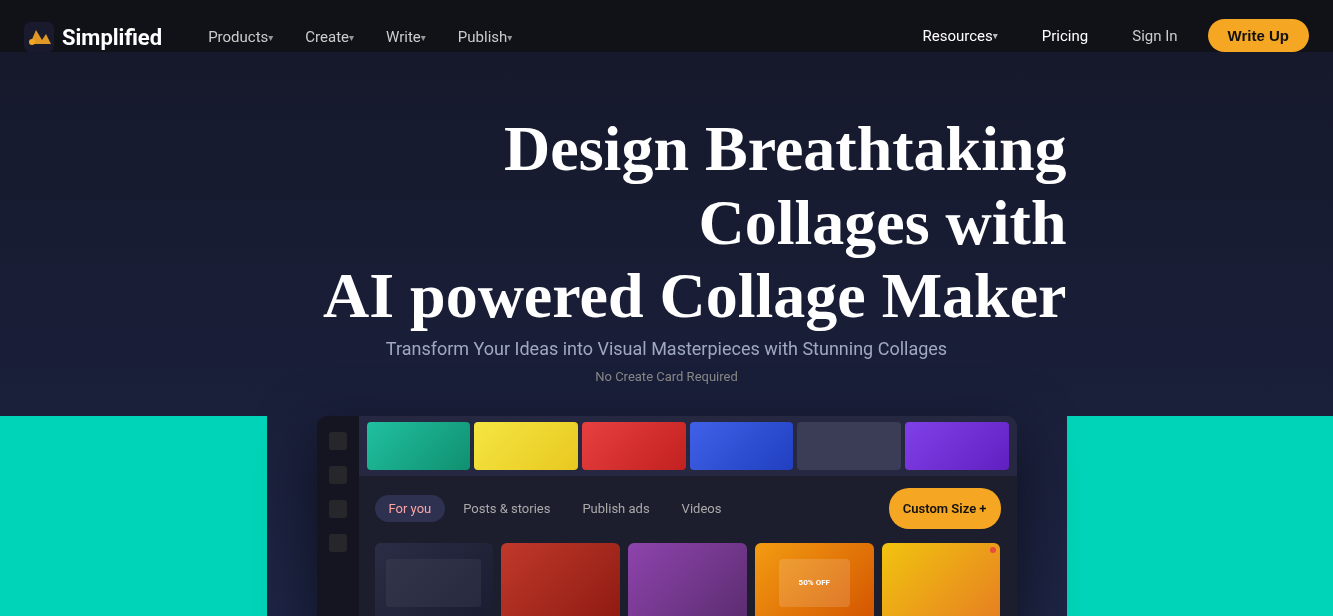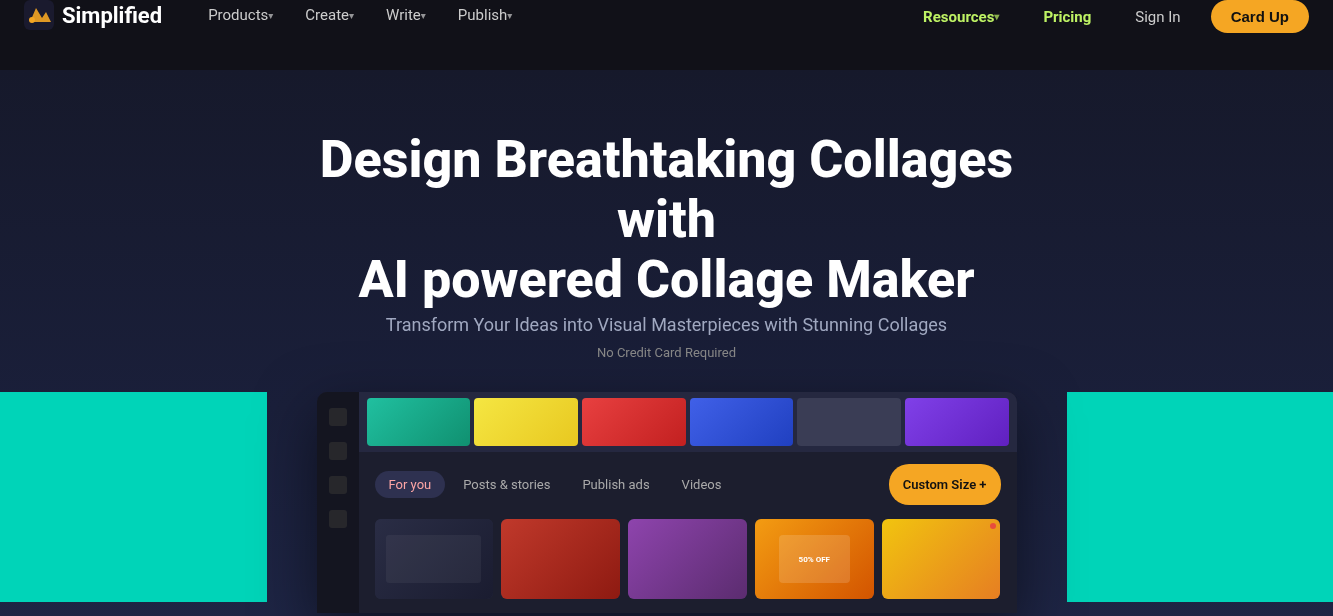--- a/index.html
+++ b/index.html
@@ -9,23 +9,23 @@
       color: #fff;
       width: 1333px;
       min-height: 616px;
       overflow: hidden;
     }
 
     
     nav {
       background: #111118;
       display: flex;
-      align-items: flex-start;
+      align-items: flex-end;
       padding: 0 24px;
-      height: 70px;
+      height: 52px;
       position: relative;
       z-index: 10;
     }
     .nav-logo {
       display: flex;
       align-items: center;
       gap: 8px;
       text-decoration: none;
       color: #fff;
       font-size: 22px;
@@ -55,21 +55,21 @@
     }
     .nav-item .chevron {
       font-size: 10px;
       opacity: 0.7;
     }
     .nav-right {
       display: flex;
       align-items: center;
       gap: 16px;
     }
-    .nav-right .nav-item { color: #bef264; font-weight: bold; }
+    .nav-right .nav-item { color: #ffffff; }
     .sign-in {
       color: #ccc;
       font-size: 15px;
       cursor: pointer;
       padding: 6px 14px;
     }
     .sign-up-btn {
       background: #f5a623;
       color: #111;
       font-weight: 700;
@@ -85,26 +85,27 @@
     .hero {
       background: linear-gradient(180deg, #16192b 0%, #1a1f3a 60%, #1e2545 100%);
       display: flex;
       flex-direction: column;
       align-items: center;
       padding: 60px 20px 0;
       position: relative;
       min-height: 562px;
     }
     .hero h1 {
-      font-size: 52px;
+      font-size: 64px;
       font-weight: 800;
-      text-align: center;
+      text-align: right;
       line-height: 1.15;
       max-width: 800px;
       color: #ffffff;
+      font-family: Liberation Serif, serif;
     }
     .hero-subtitle {
       font-size: 18px;
       color: #a0a8c0;
       text-align: center;
       margin-top: 5px;
       max-width: 580px;
     }
     .cta-btn {
       background: #f5a623;
@@ -327,31 +328,31 @@
     <div class="nav-item">
       <span>Resources</span>
       <span class="chevron">▾</span>
     </div>
     <div class="nav-item">
       <span>Pricing</span>
     </div>
     <div class="sign-in">
       <span>Sign In</span>
     </div>
-    <button class="sign-up-btn">Card Up</button>
+    <button class="sign-up-btn">Write Up</button>
   </div>
 </nav>
 
 <section class="hero">
   <h1>
     <span>Design Breathtaking Collages with</span><br>
     <span>AI powered Collage Maker</span>
   </h1>
   <p class="hero-subtitle">Transform Your Ideas into Visual Masterpieces with Stunning Collages</p>
-  <p class="no-cc">No Credit Card Required</p>
+  <p class="no-cc">No Create Card Required</p>
 
   <div class="preview-container">
     <div class="teal-block-left"></div>
     <div class="teal-block-right"></div>
 
     <div class="app-mockup">
 
       <div class="app-sidebar">
         <div class="sidebar-dot"></div>
         <div class="sidebar-dot"></div>

